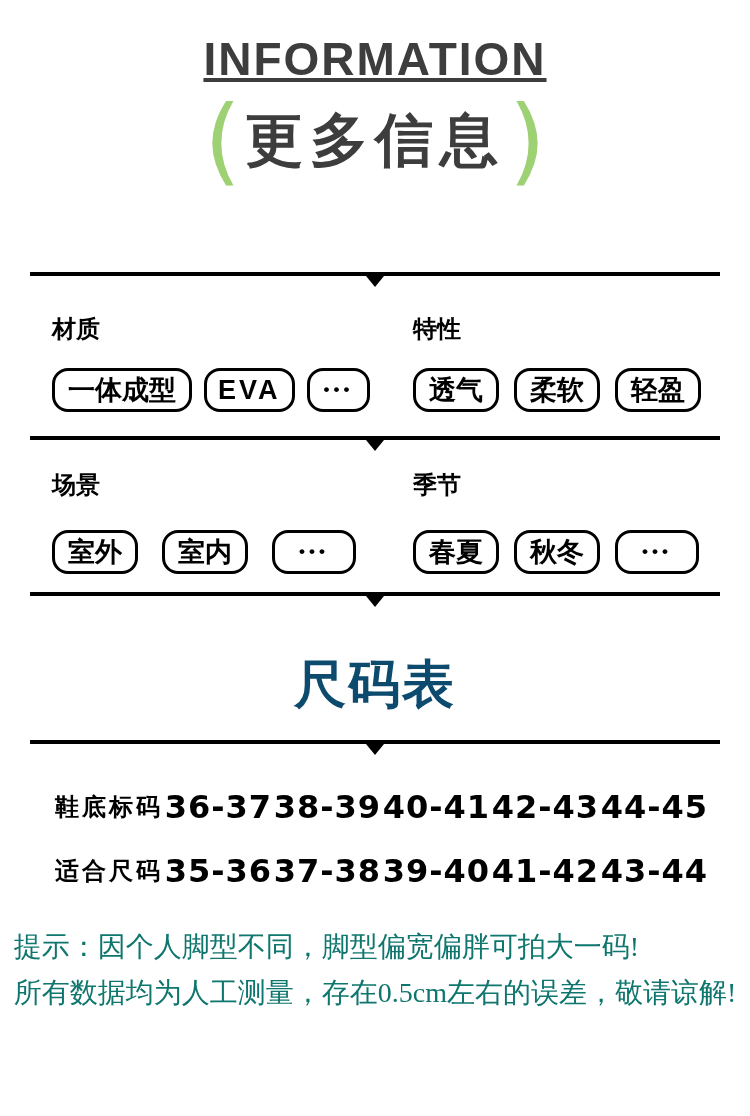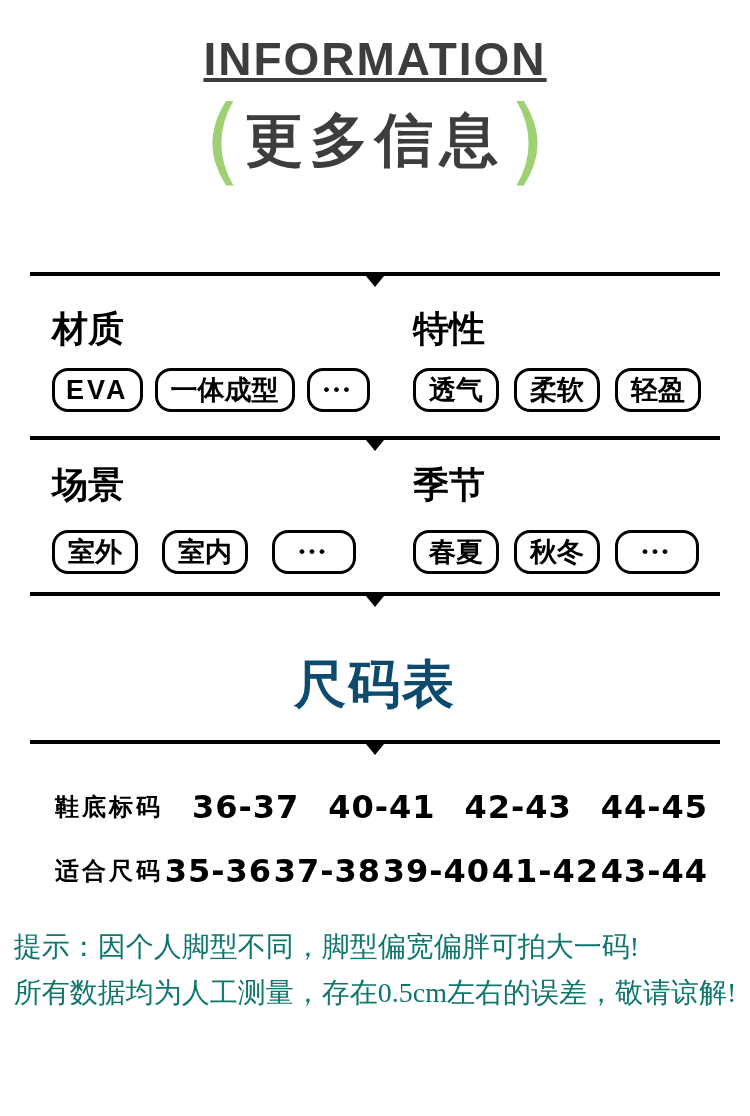--- a/index.html
+++ b/index.html
@@ -32,21 +32,21 @@
   .d1{margin-top:76px;}
   .d2{margin-top:24px;}
   .d3{margin-top:18px;}
   .d4{margin-top:26px;}
   
   .section{display:flex;padding-left:52px;padding-right:36px;}
   .col-left{width:361px;}
   .col-right{flex:1;}
   .sec-a{margin-top:38px;}
   .sec-b{margin-top:30px;}
-  .sec-label{font-size:36px;font-weight:bold;line-height:30px;color:#000;}
+  .sec-label{font-size:24px;font-weight:bold;line-height:30px;color:#000;}
   .pills{display:flex;align-items:center;margin-top:24px;}
   .sec-b .pills{margin-top:30px;}
   .gap-s{gap:12px;}
   .gap-m{gap:15px;}
   .gap-l{gap:24px;}
   .pill{
     display:inline-flex;align-items:center;justify-content:center;
     height:44px;padding:0 13px;border:3.5px solid #000;border-radius:16px;
     font-size:27px;font-weight:bold;white-space:nowrap;box-sizing:border-box;
   }
@@ -89,22 +89,22 @@
   </div>
 
   <div class="divider d1">
     <div class="tri"></div>
   </div>
 
   <div class="section sec-a">
     <div class="col-left">
       <div class="sec-label">材质</div>
       <div class="pills gap-s">
+        <span class="pill">一体成型</span>
         <span class="pill pill-eva">EVA</span>
-        <span class="pill">一体成型</span>
         <span class="pill pill-dots">•••</span>
       </div>
     </div>
     <div class="col-right">
       <div class="sec-label">特性</div>
       <div class="pills gap-m">
         <span class="pill">透气</span>
         <span class="pill">柔软</span>
         <span class="pill">轻盈</span>
       </div>
@@ -140,20 +140,21 @@
 
   <div class="size-title">尺码表</div>
 
   <div class="divider d4">
     <div class="tri"></div>
   </div>
 
   <div class="table-row tr-1">
     <span class="row-label">鞋底标码</span>
     <span class="cell">36-37</span>
+    <span class="cell">38-39</span>
     <span class="cell">40-41</span>
     <span class="cell">42-43</span>
     <span class="cell">44-45</span>
   </div>
   <div class="table-row tr-2">
     <span class="row-label">适合尺码</span>
     <span class="cell">35-36</span>
     <span class="cell">37-38</span>
     <span class="cell">39-40</span>
     <span class="cell">41-42</span>

